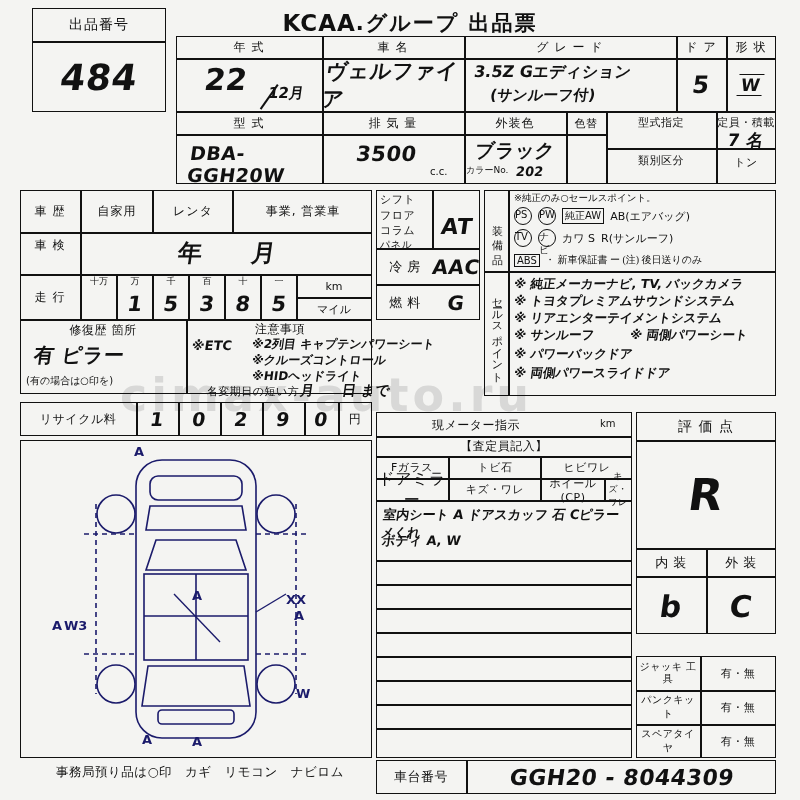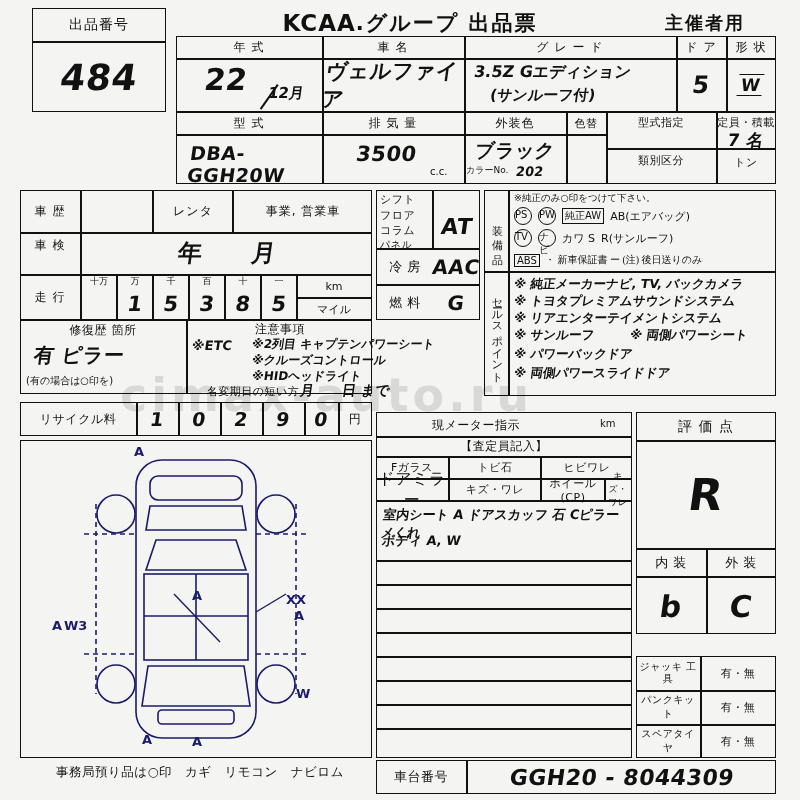--- a/index.html
+++ b/index.html
@@ -64,21 +64,20 @@
     <div class="t lbl ctr" style="left:0;top:0;width:100%;height:100%;font-size:14px;">出品番号</div>
   </div>
   <div class="bx" style="left:32px;top:42px;width:134px;height:70px;">
     <div class="t hand ctr" style="left:0;top:0;width:100%;height:100%;font-size:36px;">484</div>
   </div>
 
   <div class="t ctr" style="left:240px;top:8px;width:340px;height:30px;">
     <span class="kcaa">KCAA</span>
     <span class="title">.グループ  出品票</span>
   </div>
-  <div class="t ctr" style="left:630px;top:10px;width:150px;height:26px;font-size:18px;font-weight:700;letter-spacing:2px;">主催者用</div>
 
   <div class="bx" style="left:176px;top:36px;width:600px;height:76px;"></div>
 
   <div class="ln" style="left:322px;top:36px;width:1.5px;height:76px;"></div>
   <div class="ln" style="left:464px;top:36px;width:1.5px;height:76px;"></div>
   <div class="ln" style="left:676px;top:36px;width:1.5px;height:76px;"></div>
   <div class="ln" style="left:726px;top:36px;width:1.5px;height:76px;"></div>
 
   <div class="ln" style="left:176px;top:58px;width:600px;height:1.5px;"></div>
 
@@ -131,20 +130,21 @@
   <div class="t lbl2 ctr" style="left:716px;top:152px;width:60px;height:20px;">トン</div>
 
   <div class="bx" style="left:20px;top:190px;width:352px;height:130px;"></div>
   <div class="ln" style="left:20px;top:232px;width:352px;height:1.5px;"></div>
   <div class="ln" style="left:20px;top:274px;width:352px;height:1.5px;"></div>
   <div class="ln" style="left:80px;top:190px;width:1.5px;height:130px;"></div>
   <div class="ln" style="left:152px;top:190px;width:1.5px;height:42px;"></div>
   <div class="ln" style="left:232px;top:190px;width:1.5px;height:42px;"></div>
 
   <div class="t lbl ctr" style="left:20px;top:190px;width:60px;height:42px;">車 歴</div>
+  <div class="t lbl ctr" style="left:82px;top:190px;width:70px;height:42px;">自家用</div>
   <div class="t lbl ctr" style="left:154px;top:190px;width:78px;height:42px;">レンタ</div>
   <div class="t lbl ctr" style="left:234px;top:190px;width:138px;height:42px;">事業, 営業車</div>
 
   <div class="t lbl ctr" style="left:20px;top:232px;width:60px;height:26px;">車 検</div>
   <div class="t hand ctr" style="left:82px;top:232px;width:290px;height:42px;font-size:24px;">年　　月</div>
 
   <div class="t lbl ctr" style="left:20px;top:274px;width:60px;height:46px;">走 行</div>
 
   <div class="ln" style="left:116px;top:274px;width:1.5px;height:46px;"></div>
   <div class="ln" style="left:152px;top:274px;width:1.5px;height:46px;"></div>
@@ -210,21 +210,21 @@
 
   <div class="t lbl2 ctr" style="left:378px;top:250px;width:54px;height:34px;font-size:13px;">冷 房</div>
   <div class="t hand ctr" style="left:432px;top:250px;width:48px;height:34px;font-size:20px;">AAC</div>
 
   <div class="t lbl2 ctr" style="left:378px;top:286px;width:54px;height:34px;font-size:13px;">燃 料</div>
   <div class="t hand ctr" style="left:432px;top:286px;width:48px;height:34px;font-size:20px;">G</div>
 
   <div class="bx" style="left:484px;top:190px;width:292px;height:82px;"></div>
   <div class="ln" style="left:508px;top:190px;width:1.5px;height:82px;"></div>
   <div class="t vert ctr" style="left:484px;top:190px;width:24px;height:82px;font-size:11px;letter-spacing:1px;">装 備 品</div>
-  <div class="t smalltxt" style="left:514px;top:192px;width:260px;font-size:9.5px;">※純正のみ○印をつけて下さい。</div>
+  <div class="t smalltxt" style="left:514px;top:192px;width:260px;font-size:9.5px;">※純正のみ○セールスポイント。</div>
   <div class="t" style="left:514px;top:206px;width:260px;height:20px;display:flex;align-items:center;gap:6px;font-size:11px;">
     <span class="circ">PS</span>
     <span class="circ">PW</span>
     <span style="border:1.2px solid #111;padding:0 2px;font-size:10px;">純正AW</span>
     <span style="font-size:11px;">AB(エアバッグ)</span>
   </div>
   <div class="t" style="left:514px;top:228px;width:260px;height:20px;display:flex;align-items:center;gap:6px;font-size:11px;">
     <span class="circ">TV</span>
     <span class="circ">ナビ</span>
     <span style="font-size:11px;">カワ S</span>

